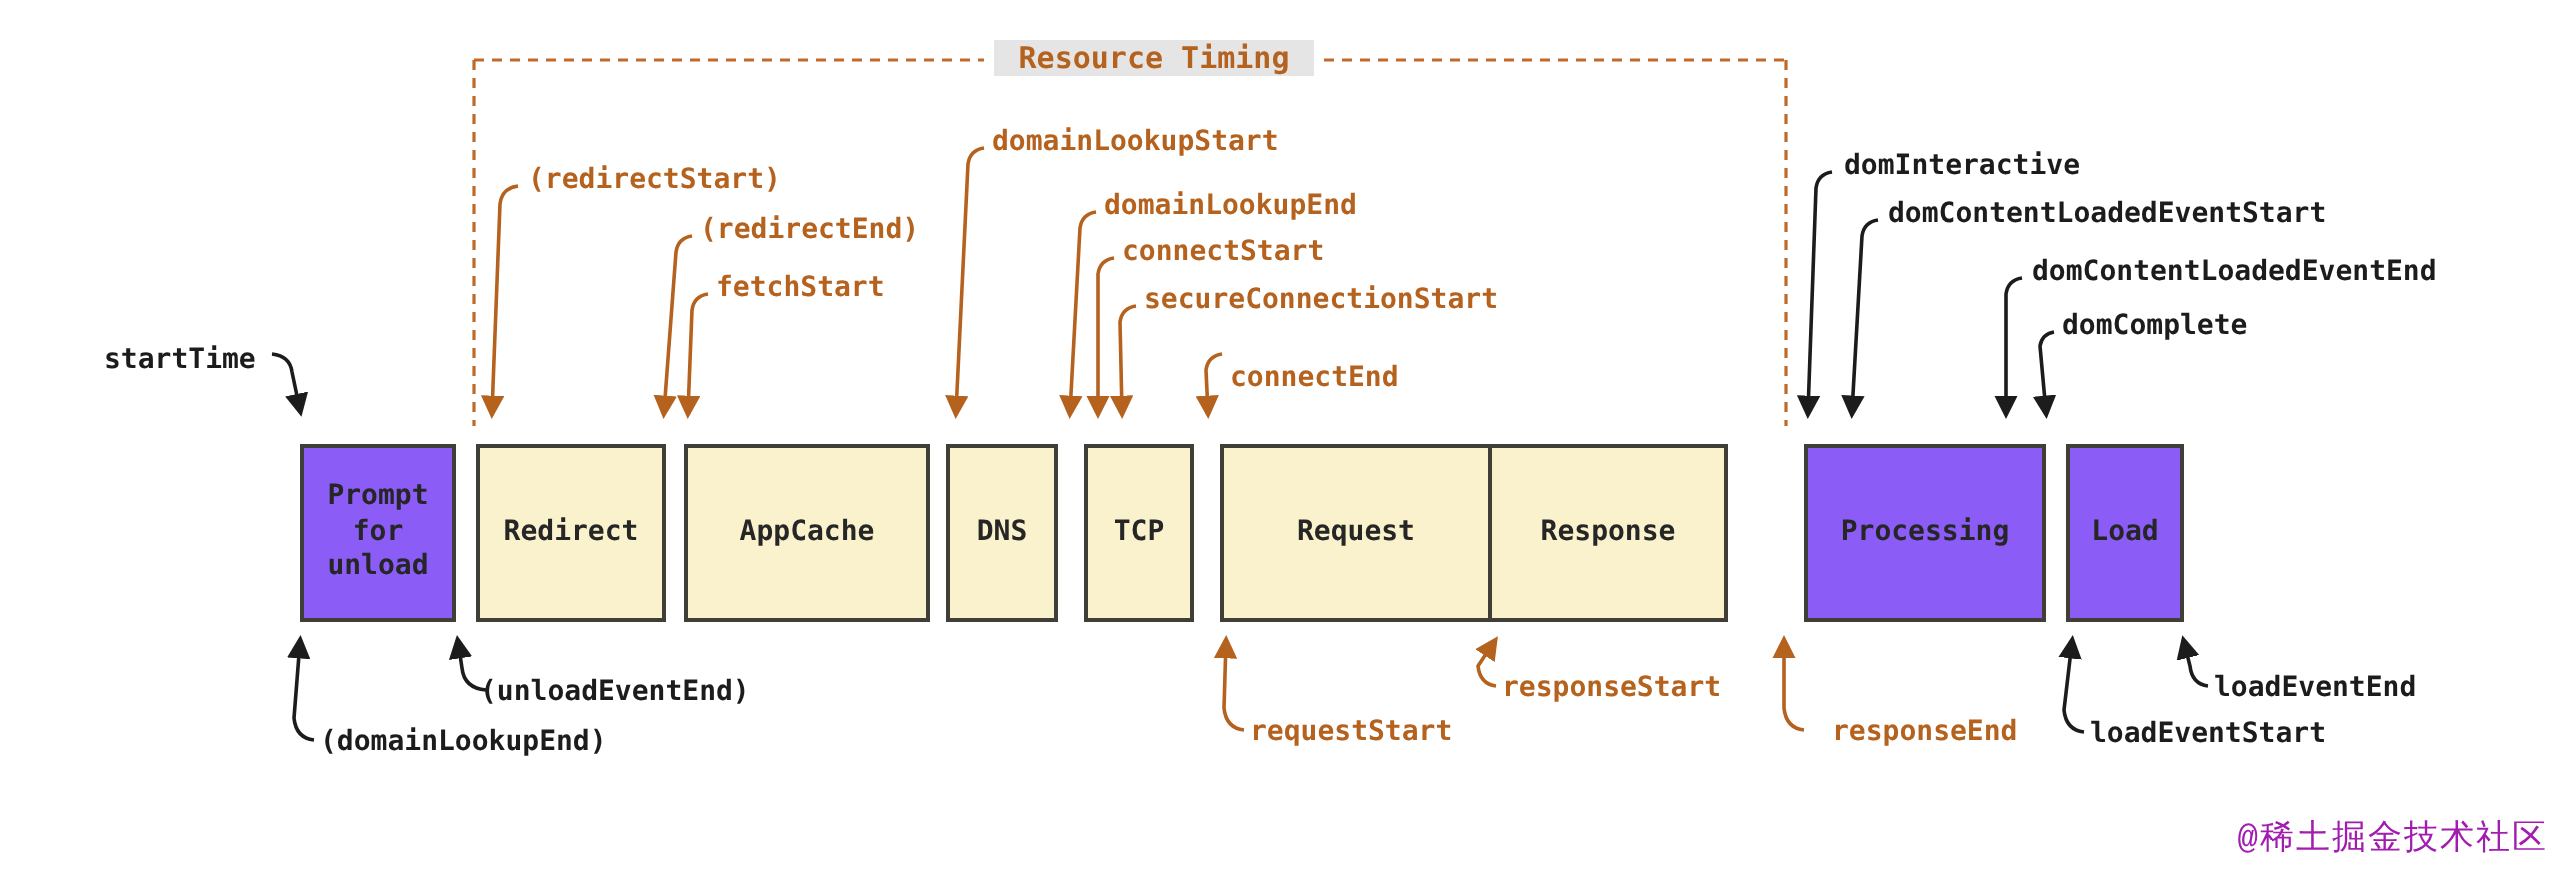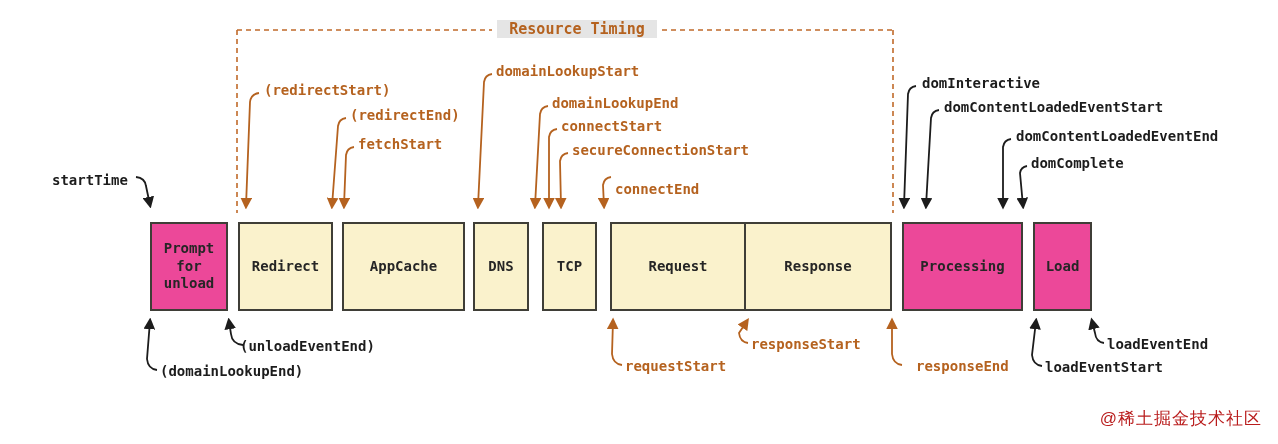--- a/index.html
+++ b/index.html
@@ -14,28 +14,28 @@
 
   
   .box{
     position:absolute;top:222px;height:89px;
     box-sizing:border-box;border:2px solid #3f3e37;
     display:flex;align-items:center;justify-content:center;
     text-align:center;font-weight:bold;font-size:14px;line-height:1.25;
     color:#262626;padding:0 4px;
   }
   .yellow{background:#faf2cc;}
-  .blue{background:#ec4899;}
+  .blue{background:#8b5cf6;}
   #box-prompt{left:150px;width:78px;}
   #box-redirect{left:238px;width:95px;}
   #box-appcache{left:342px;width:123px;}
   #box-dns{left:473px;width:56px;}
   #box-tcp{left:542px;width:55px;}
   #box-request{left:610px;width:136px;}
-  #box-response{left:744px;width:148px;}
+  #box-response{left:744px;width:120px;}
   #box-processing{left:902px;width:121px;}
   #box-load{left:1033px;width:59px;}
 
   
   .lbl{position:absolute;font-weight:bold;font-size:14px;white-space:nowrap;}
   .orange{color:#b5621f;}
   .black{color:#1c1c1c;}
 
   #a-starttime{left:52px;top:172px;}
   #a-redirectstart{left:264px;top:82px;}
@@ -56,23 +56,23 @@
   #a-responsestart{left:751px;top:336px;}
   #a-responseend{left:916px;top:358px;}
   #a-loadeventstart{left:1045px;top:359px;}
   #a-loadeventend{left:1107px;top:336px;}
 
   #rt-title{
     position:absolute;left:497px;top:20px;width:160px;text-align:center;
     font-weight:bold;font-size:15px;color:#b5621f;background:#e5e5e5;white-space:nowrap;
   }
   #watermark{
-    position:absolute;right:16px;bottom:14px;
-    font-family:Liberation Sans, sans-serif;
-    font-size:17px;color:#b91c1c;letter-spacing:1px;
+    position:absolute;right:4px;bottom:14px;
+    font-family:Liberation Mono, monospace;
+    font-size:17px;color:#a21caf;letter-spacing:1px;
   }
 </style>
 </head>
 <body>
 
 <div class="canvas">
 
   <svg class="overlay" viewBox="0 0 1278 444" xmlns="http://www.w3.org/2000/svg">
     <defs>
       <marker id="ah-o" viewBox="0 0 10 10" refX="7" refY="5" markerWidth="6.5" markerHeight="6.5" orient="auto-start-reverse">

